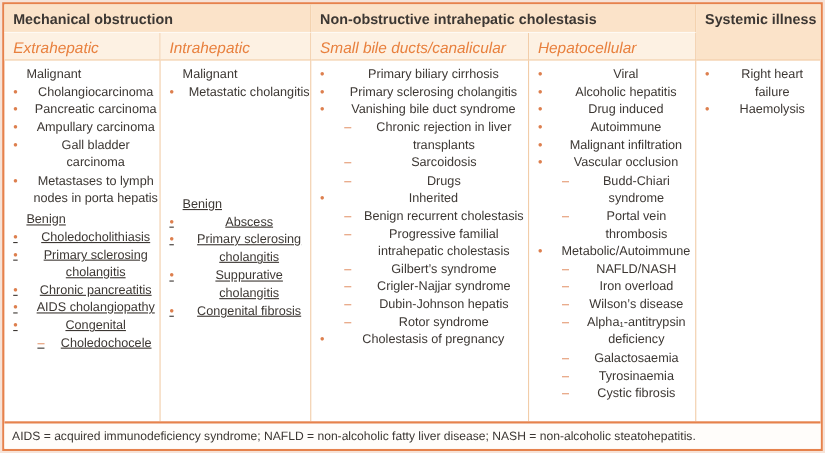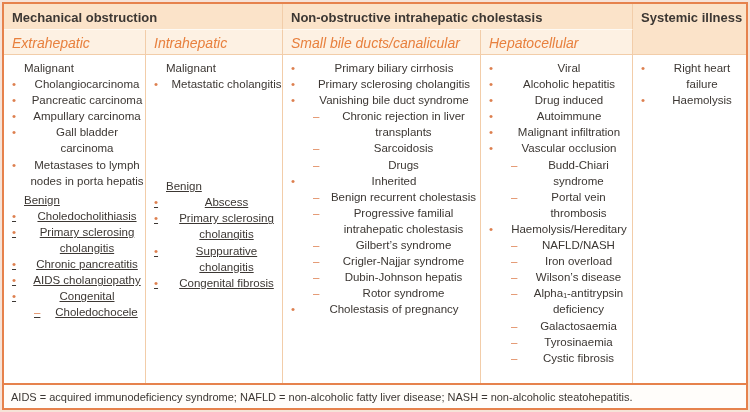--- a/index.html
+++ b/index.html
@@ -260,21 +260,21 @@
           <div class="subitem">
             <span class="marker">–</span>
             <span class="item-text">Budd-Chiari syndrome</span>
           </div>
           <div class="subitem">
             <span class="marker">–</span>
             <span class="item-text">Portal vein thrombosis</span>
           </div>
           <div class="item">
             <span class="marker">•</span>
-            <span class="item-text">Haemolysis/Hereditary</span>
+            <span class="item-text">Metabolic/Autoimmune</span>
           </div>
           <div class="subitem">
             <span class="marker">–</span>
             <span class="item-text">NAFLD/NASH</span>
           </div>
           <div class="subitem">
             <span class="marker">–</span>
             <span class="item-text">Iron overload</span>
           </div>
           <div class="subitem">

